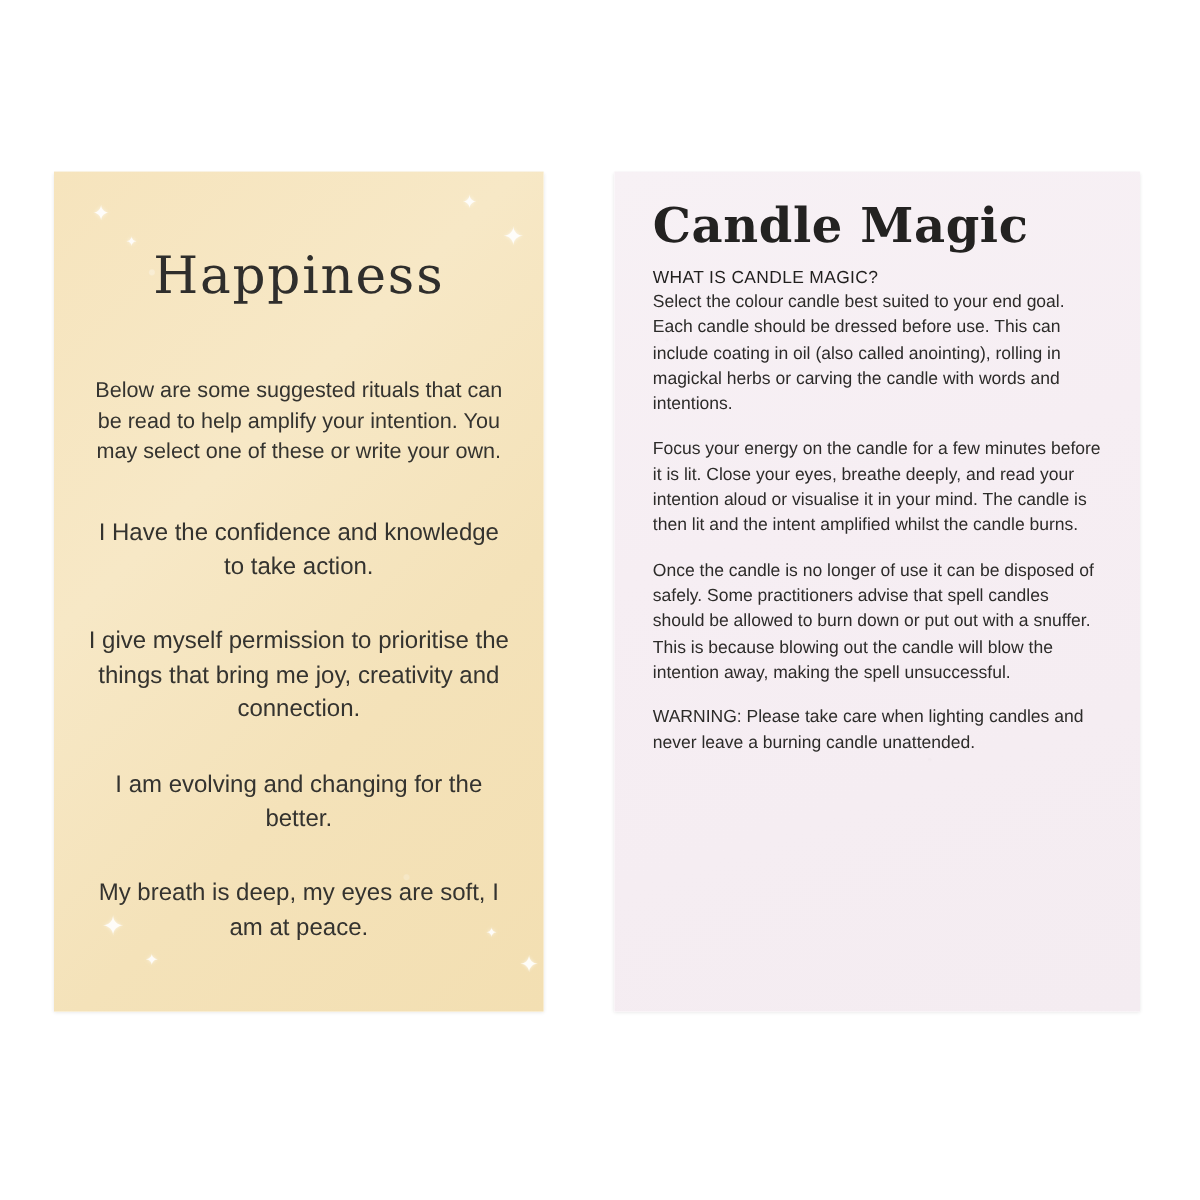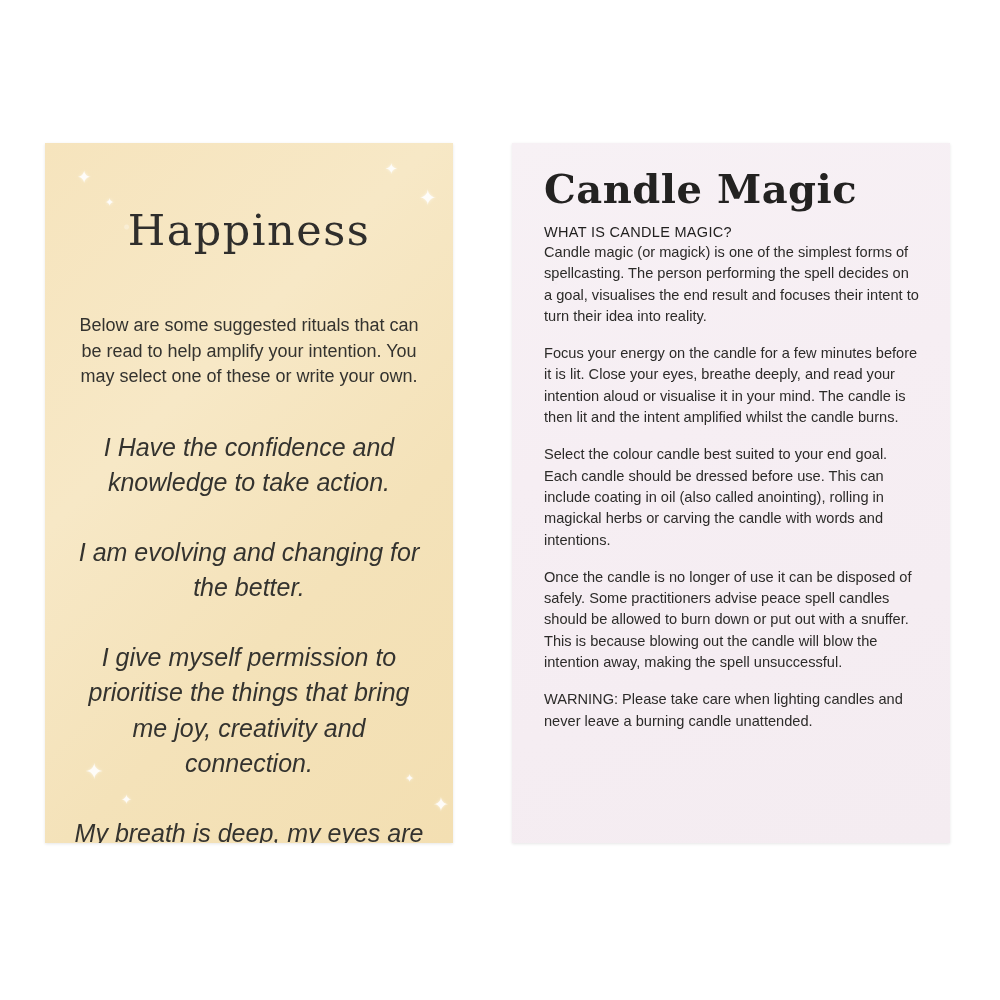--- a/index.html
+++ b/index.html
@@ -68,22 +68,21 @@
     margin-top: 58px;
     font-size: 18px;
     line-height: 1.42;
     color: #34332f;
     font-style: normal;
   }
   .affirmations {
     margin-top: 40px;
   }
   .affirmation {
-    font-style: italic;
-    font-size: 25px;
+    font-size: 20px;
     line-height: 1.42;
     color: #34332f;
     margin-bottom: 34px;
   }
   .affirmation:last-child { margin-bottom: 4px; }
 
   
   .card-right {
     position: absolute;
     left: 512px;
@@ -146,35 +145,34 @@
     <span class="sparkle" style="left:40px; top:618px; font-size:22px;">✦</span>
     <span class="sparkle" style="left:76px; top:650px; font-size:13px;">✦</span>
     <span class="sparkle" style="left:360px; top:630px; font-size:11px;">✦</span>
     <span class="sparkle" style="left:388px; top:652px; font-size:19px;">✦</span>
 
     <div class="card-left-inner">
       <div class="happiness-title">Happiness</div>
       <div class="intro">Below are some suggested rituals that can be read to help amplify your intention. You may select one of these or write your own.</div>
       <div class="affirmations">
         <div class="affirmation">I Have the confidence and knowledge to take action.</div>
+        <div class="affirmation">I give myself permission to prioritise the things that bring me joy, creativity and connection.</div>
         <div class="affirmation">I am evolving and changing for the better.</div>
-        <div class="affirmation">I give myself permission to prioritise the things that bring me joy, creativity and connection.</div>
         <div class="affirmation">My breath is deep, my eyes are soft, I am at peace.</div>
       </div>
     </div>
   </div>
 
   <div class="card-right">
     <div class="card-right-inner">
       <div class="candle-title">Candle Magic</div>
 
       <div class="sec-head">WHAT IS CANDLE MAGIC?</div>
-      <div class="sec-body">Candle magic (or magick) is one of the simplest forms of spellcasting. The person performing the spell decides on a goal, visualises the end result and focuses their intent to turn their idea into reality.</div>
+
+      <div class="sec-body">Select the colour candle best suited to your end goal. Each candle should be dressed before use. This can include coating in oil (also called anointing), rolling in magickal herbs or carving the candle with words and intentions.</div>
 
       <div class="sec-body">Focus your energy on the candle for a few minutes before it is lit. Close your eyes, breathe deeply, and read your intention aloud  or visualise it in your mind. The candle is then lit and the intent amplified whilst the candle burns.</div>
-
-      <div class="sec-body">Select the colour candle best suited to your end goal. Each candle should be dressed before use. This can include coating in oil (also called anointing), rolling in magickal herbs or carving the candle with words and intentions.</div>
-      <div class="sec-body">Once the candle is no longer of use it can be disposed of safely. Some practitioners advise peace spell candles should be allowed to burn down or put out with a snuffer. This is because blowing out the candle will blow the intention away, making the spell unsuccessful.</div>
+      <div class="sec-body">Once the candle is no longer of use it can be disposed of safely. Some practitioners advise that spell candles should be allowed to burn down or put out with a snuffer. This is because blowing out the candle will blow the intention away, making the spell unsuccessful.</div>
       <div class="sec-body">WARNING: Please take care when lighting candles and never leave a burning candle unattended.</div>
     </div>
   </div>
 
 </div>
 
 </body></html>

